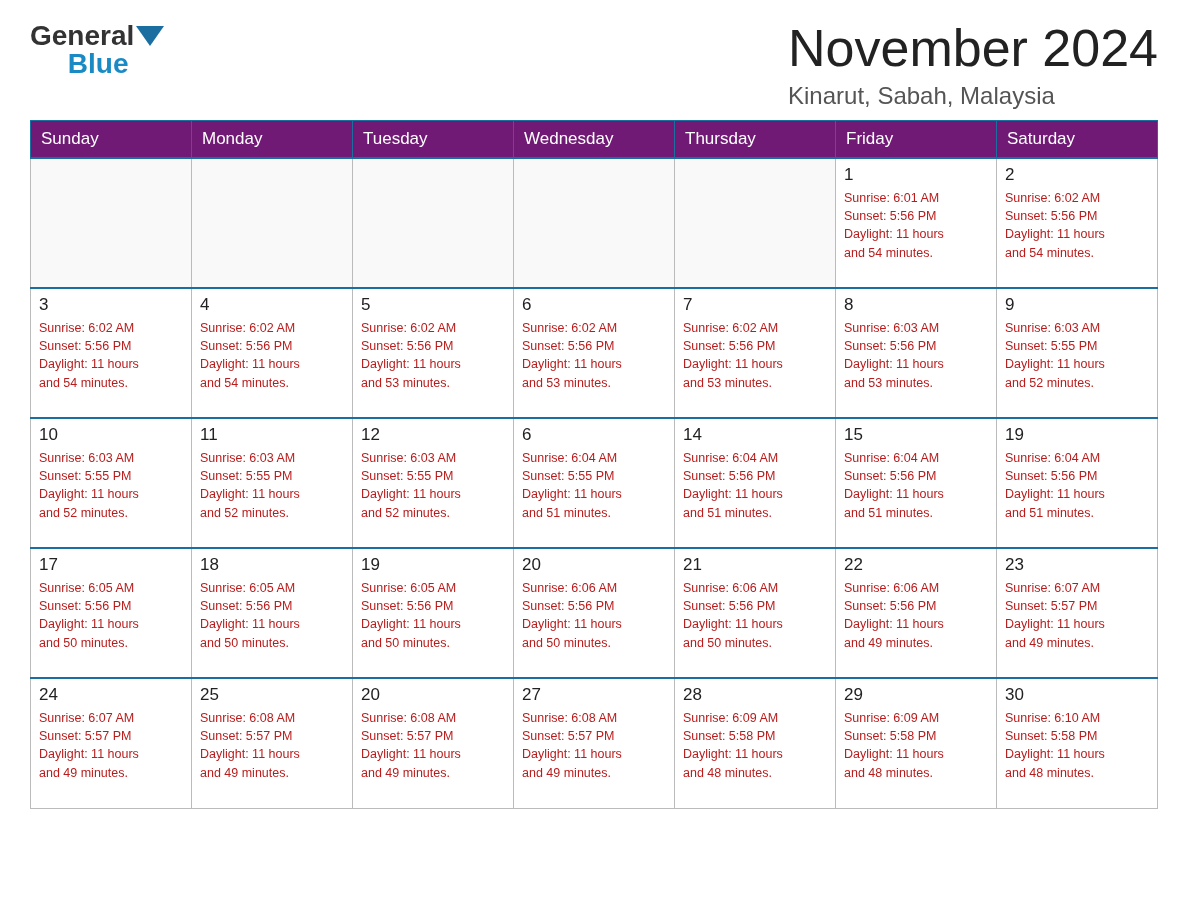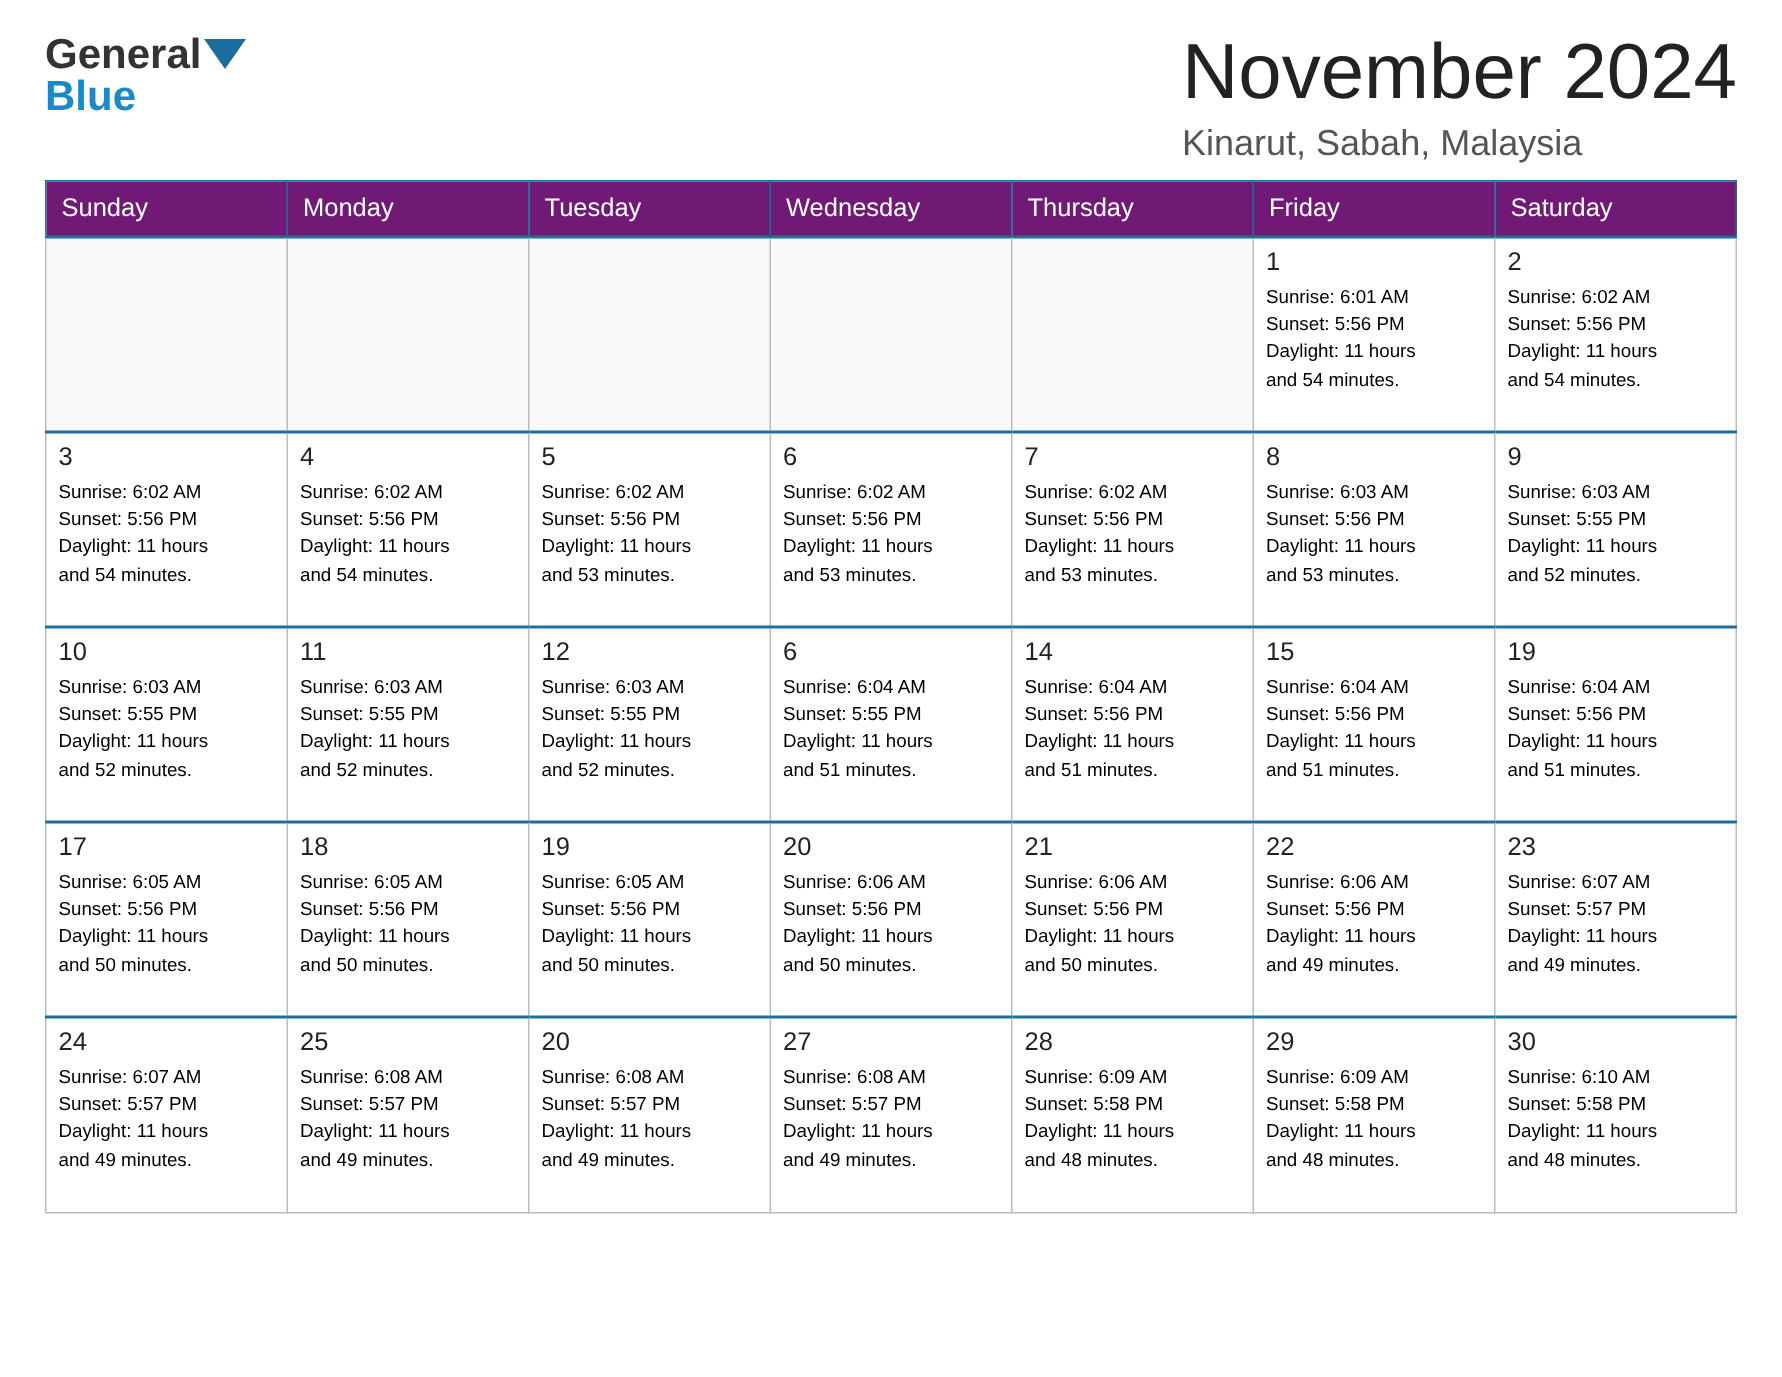--- a/index.html
+++ b/index.html
@@ -12,21 +12,21 @@
     }
     .header {
       display: flex;
       justify-content: space-between;
       align-items: flex-start;
       margin-bottom: 10px;
     }
     .logo-area {
       display: flex;
       flex-direction: column;
-      align-items: flex-start;
+      align-items: center;
     }
     .logo-text {
       font-size: 28px;
       font-weight: bold;
       color: #333;
       display: flex;
       align-items: center;
     }
     .logo-general { color: #333; }
     .logo-triangle {
@@ -83,21 +83,21 @@
       border-top: 2px solid #1a6fa0;
     }
     .day-number {
       font-size: 17px;
       font-weight: normal;
       color: #222;
       margin-bottom: 4px;
     }
     .day-info {
       font-size: 12.5px;
-      color: #000000;
+      color: #b91c1c;
       line-height: 1.45;
     }
     .empty-cell {
       background: #f9f9f9;
     }
     .logo-line2 {
       display: flex;
       align-items: center;
       margin-top: -4px;
     }

